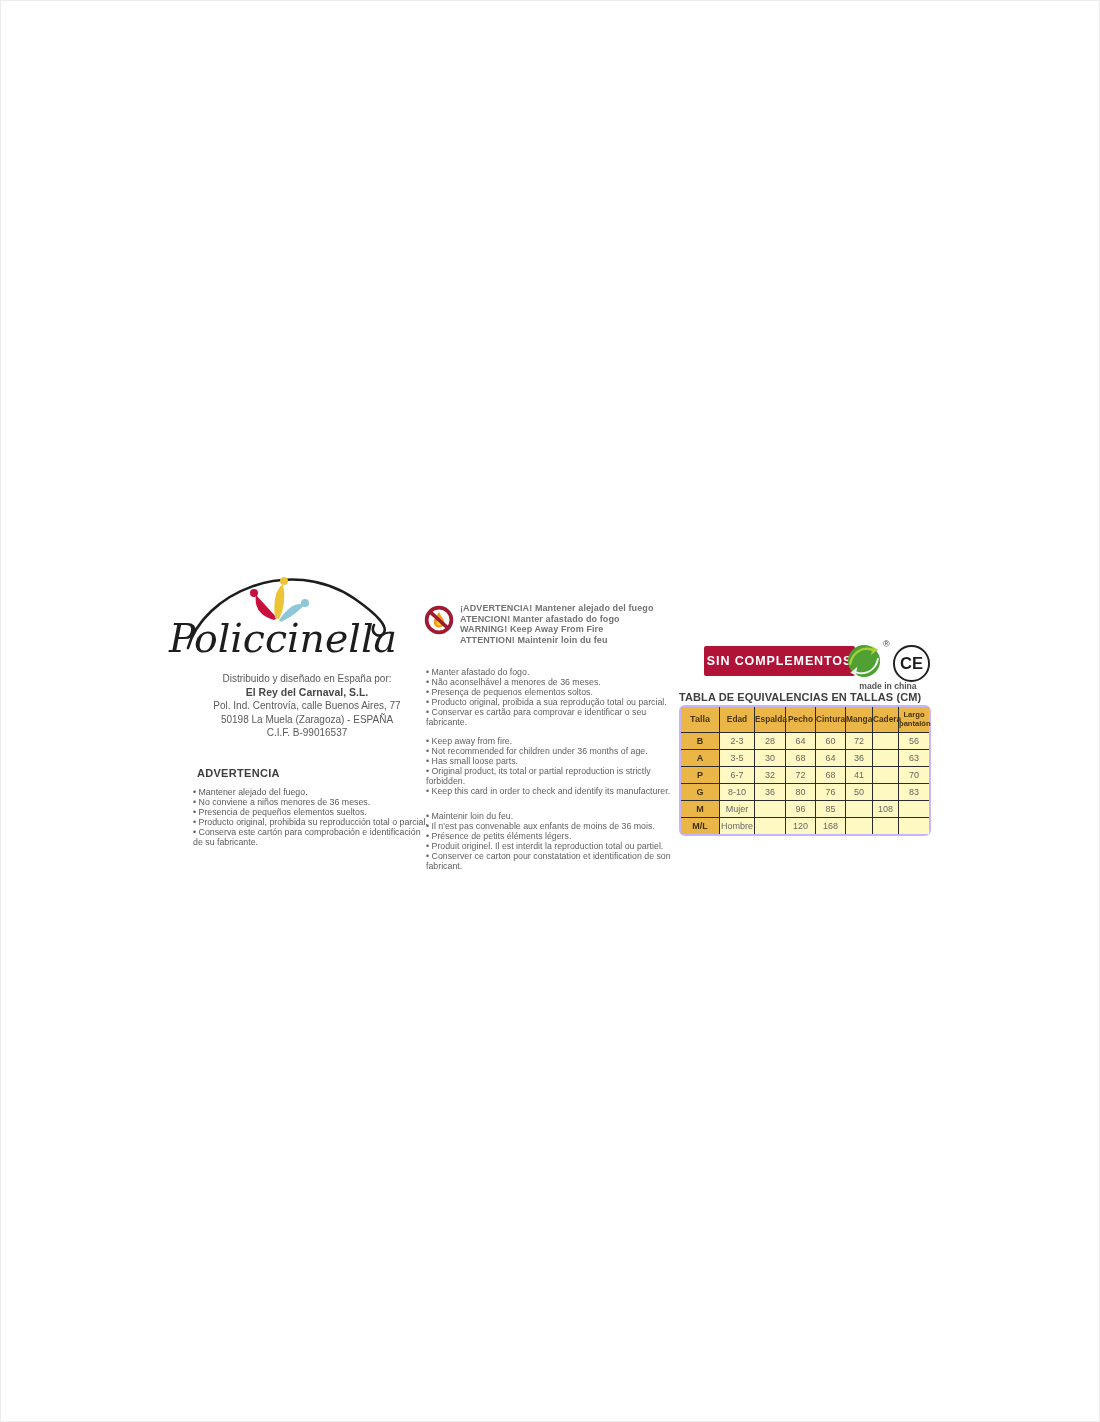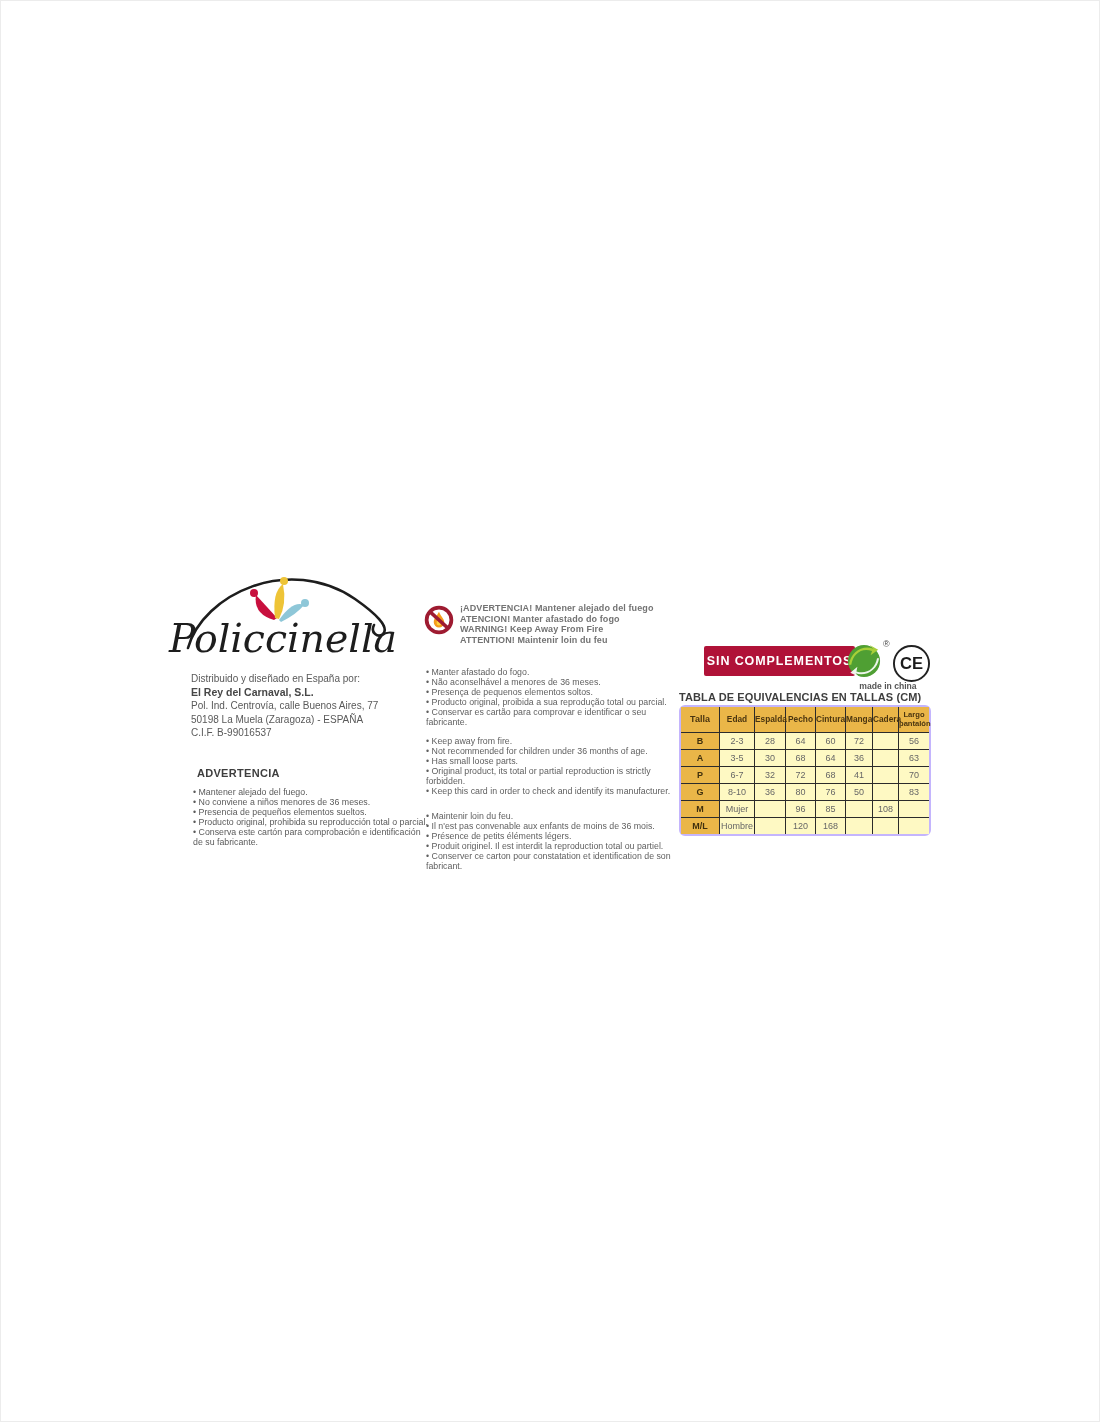--- a/index.html
+++ b/index.html
@@ -4,21 +4,21 @@
 <style>
   html,body{margin:0;padding:0;background:#fff;}
   .canvas{
     position:relative;width:1100px;height:1422px;background:#ffffff;
     font-family:"Liberation Sans",sans-serif;color:#4e4e4e;
     border:1px solid #ececec;box-sizing:border-box;overflow:hidden;
   }
   
   .col-left{position:absolute;left:160px;top:563px;width:262px;}
   .logo-svg{display:block;width:250px;height:100px;}
-  .address{margin:8px 0 0 30px;font-size:10px;line-height:13.6px;color:#595959;}
+  .address{margin:8px 0 0 30px;font-size:10px;line-height:13.6px;color:#595959;text-align:center;}
   .address p{margin:0;}
   .address .company{font-weight:bold;font-size:10.5px;color:#474747;}
   .adv-head{margin:27px 0 0 36px;font-size:11px;font-weight:bold;color:#3e3e3e;letter-spacing:.3px;}
   ul.warn{list-style:none;margin:8px 0 0 32px;padding:0;font-size:8.8px;line-height:10px;color:#5a5a5a;width:238px;}
   ul.warn li{margin:0;}
   ul.warn li::before{content:"• ";}
   
   .col-mid{position:absolute;left:423px;top:602px;width:252px;}
   .fire-head{display:flex;gap:6px;align-items:flex-start;height:44px;}
   .fire-icon{width:30px;height:30px;flex:none;margin-top:2px;}

